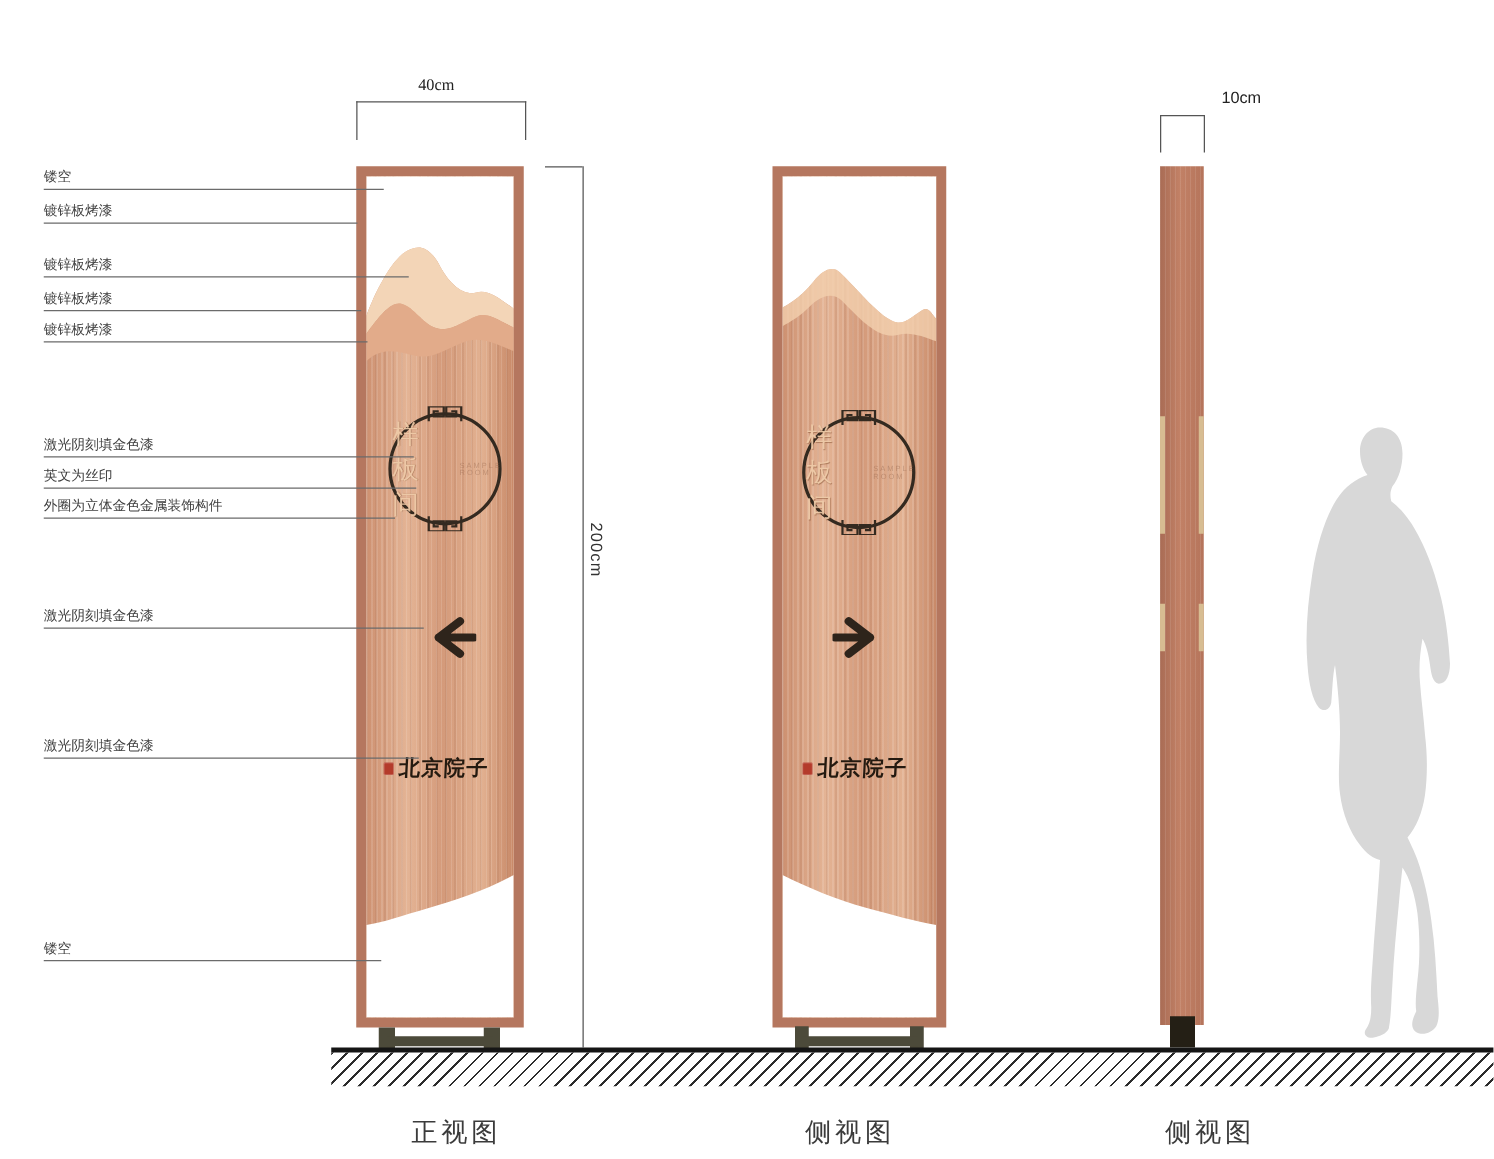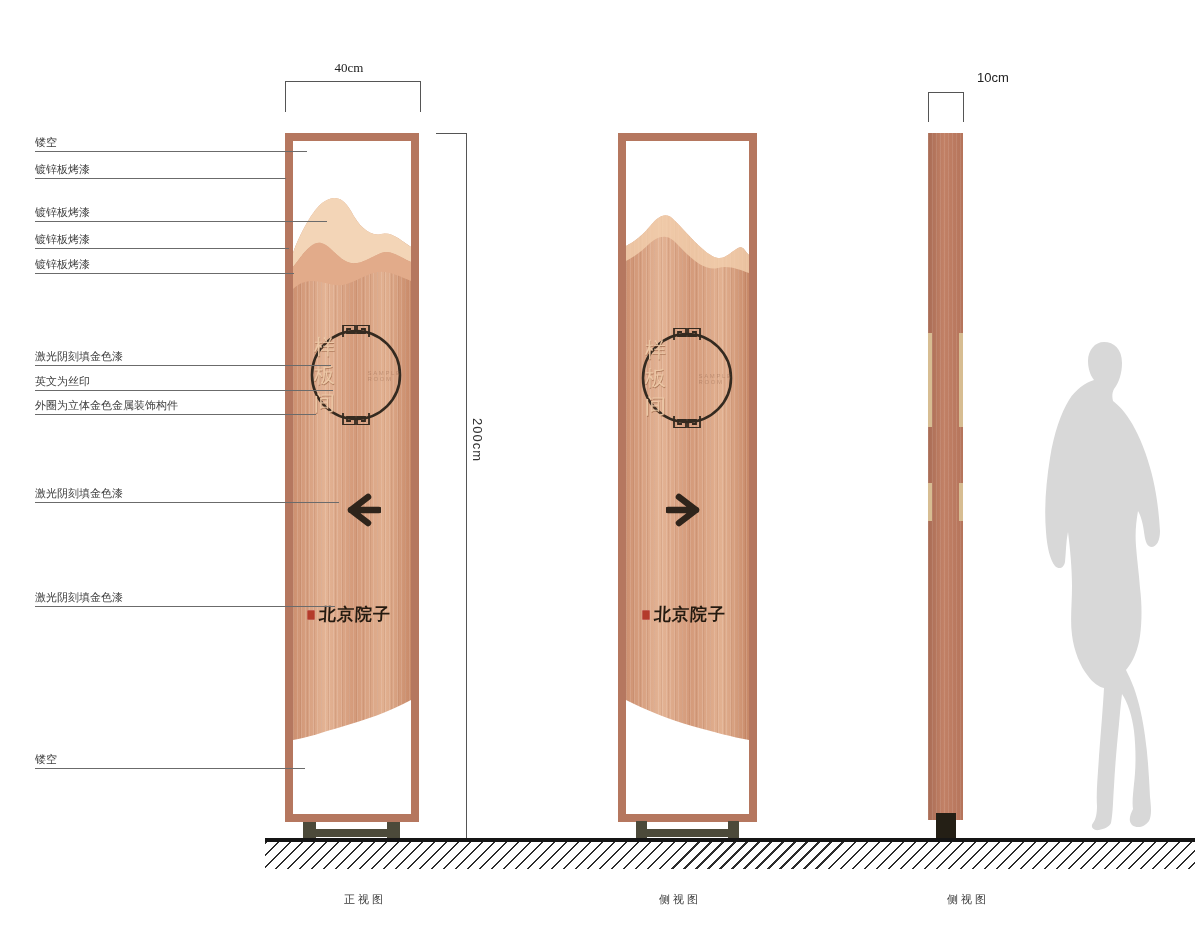--- a/index.html
+++ b/index.html
@@ -50,21 +50,21 @@
   .ground-hatch{position:absolute;z-index:1;
       background:repeating-linear-gradient(135deg,#2c2c2c 0 1.6px,rgba(0,0,0,0) 1.6px 8.5px);}
 
   
   .profile-bar{position:absolute;z-index:2;
       background:
         repeating-linear-gradient(90deg, rgba(255,255,255,0.10) 0 1px, rgba(255,255,255,0) 1px 4px),
         linear-gradient(90deg,#a96c55 0%,#c28166 45%,#b5745b 100%);}
   .profile-strip{position:absolute;background:#d7bd92;z-index:3;}
 
-  .caption{position:absolute;transform:translateX(-50%);font-size:11px;color:#3b3b3b;
+  .caption{position:absolute;transform:translateX(-50%);font-size:21px;color:#3b3b3b;
            letter-spacing:3px;z-index:5;}
 
   .silhouette{position:absolute;z-index:2;}
 </style>
 </head>
 <body>
 
 <div class="canvas">
 
   <div class="callout" style="top:136px;width:272px;"><span>镂空</span></div>

